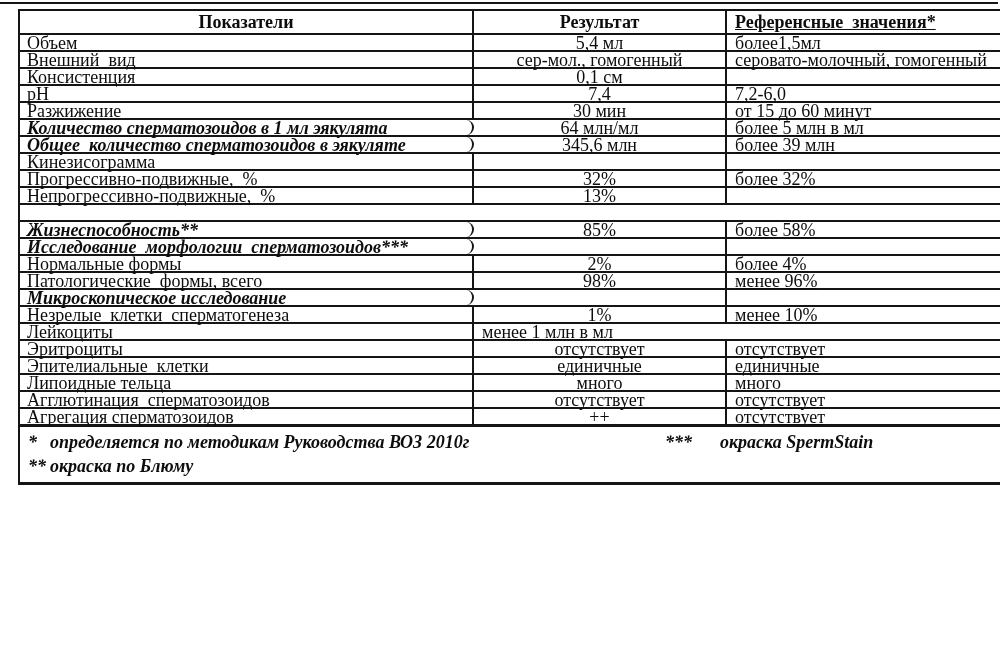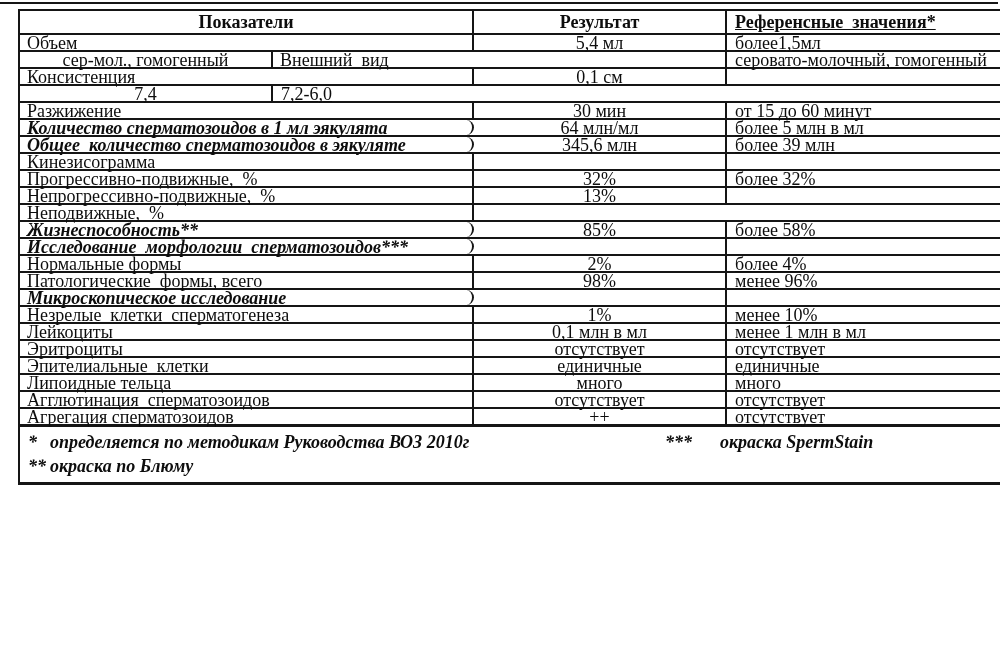--- a/index.html
+++ b/index.html
@@ -126,29 +126,30 @@
       <div class="cell c3">Референсные  значения*</div>
     </div>
 
     <div>
         <div class="row">
           <div class="cell c1">Объем</div>
           <div class="cell c2">5,4 мл</div>
           <div class="cell c3">более1,5мл</div>
         </div>
         <div class="row">
+          <div class="cell c1">Внешний  вид</div>
           <div class="cell c2">сер-мол., гомогенный</div>
-          <div class="cell c1">Внешний  вид</div>
           <div class="cell c3">серовато-молочный, гомогенный</div>
         </div>
         <div class="row">
           <div class="cell c1">Консистенция</div>
           <div class="cell c2">0,1 см</div>
         </div>
         <div class="row">
+          <div class="cell c1">pH</div>
           <div class="cell c2">7,4</div>
           <div class="cell c3">7,2-6,0</div>
         </div>
         <div class="row">
           <div class="cell c1">Разжижение</div>
           <div class="cell c2">30 мин</div>
           <div class="cell c3">от 15 до 60 минут</div>
         </div>
         <div class="row em">
           <div class="cell c1">Количество сперматозоидов в 1 мл эякулята</div>
@@ -169,21 +170,20 @@
           <div class="cell c1">Прогрессивно-подвижные,  %</div>
           <div class="cell c2">32%</div>
           <div class="cell c3">более 32%</div>
         </div>
         <div class="row">
           <div class="cell c1">Непрогрессивно-подвижные,  %</div>
           <div class="cell c2">13%</div>
           <div class="cell c3"></div>
         </div>
         <div class="row">
-          <div class="cell c1">Неподвижные,  %</div>
           <div class="cell c3"></div>
         </div>
         <div class="row em">
           <div class="cell c1">Жизнеспособность**</div>
           <div class="cell c2">85%</div>
           <div class="cell c3">более 58%</div>
         </div>
         <div class="row em">
           <div class="cell c1">Исследование  морфологии  сперматозоидов***</div>
           <div class="cell c2"></div>
@@ -204,21 +204,20 @@
           <div class="cell c2"></div>
           <div class="cell c3"></div>
         </div>
         <div class="row">
           <div class="cell c1">Незрелые  клетки  сперматогенеза</div>
           <div class="cell c2">1%</div>
           <div class="cell c3">менее 10%</div>
         </div>
         <div class="row">
           <div class="cell c1">Лейкоциты</div>
-          <div class="cell c2">0,1 млн в мл</div>
           <div class="cell c3">менее 1 млн в мл</div>
         </div>
         <div class="row">
           <div class="cell c1">Эритроциты</div>
           <div class="cell c2">отсутствует</div>
           <div class="cell c3">отсутствует</div>
         </div>
         <div class="row">
           <div class="cell c1">Эпителиальные  клетки</div>
           <div class="cell c2">единичные</div>

